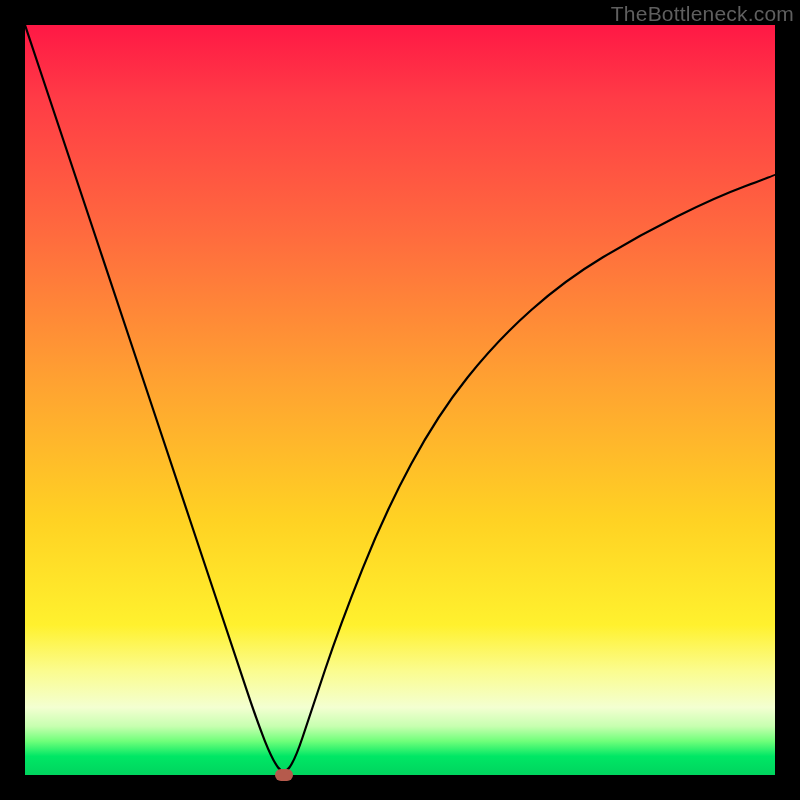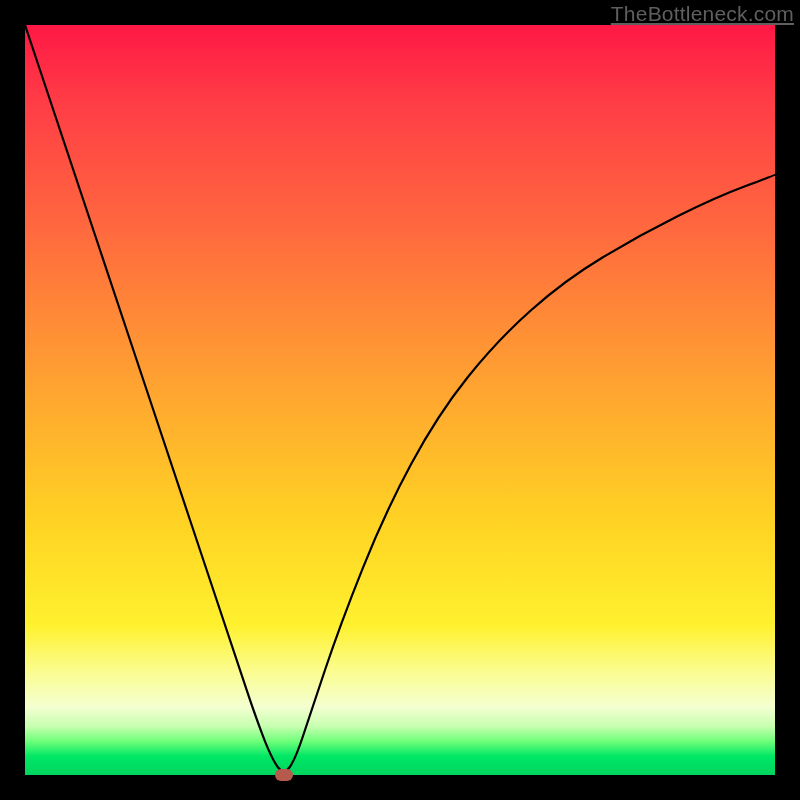--- a/index.html
+++ b/index.html
@@ -67,21 +67,20 @@
     transform: translate(-50%, -50%);
   }
   .watermark {
     position: absolute;
     top: 2px;
     right: 6px;
     color: #5f5f5f;
     font-size: 21px;
     letter-spacing: 0.2px;
     user-select: none;
-    text-decoration: underline;
   }
 </style>
 </head>
 <body>
 
 <div class="stage">
 
   <div class="watermark">TheBottleneck.com</div>
 
   <div class="plot-frame">

